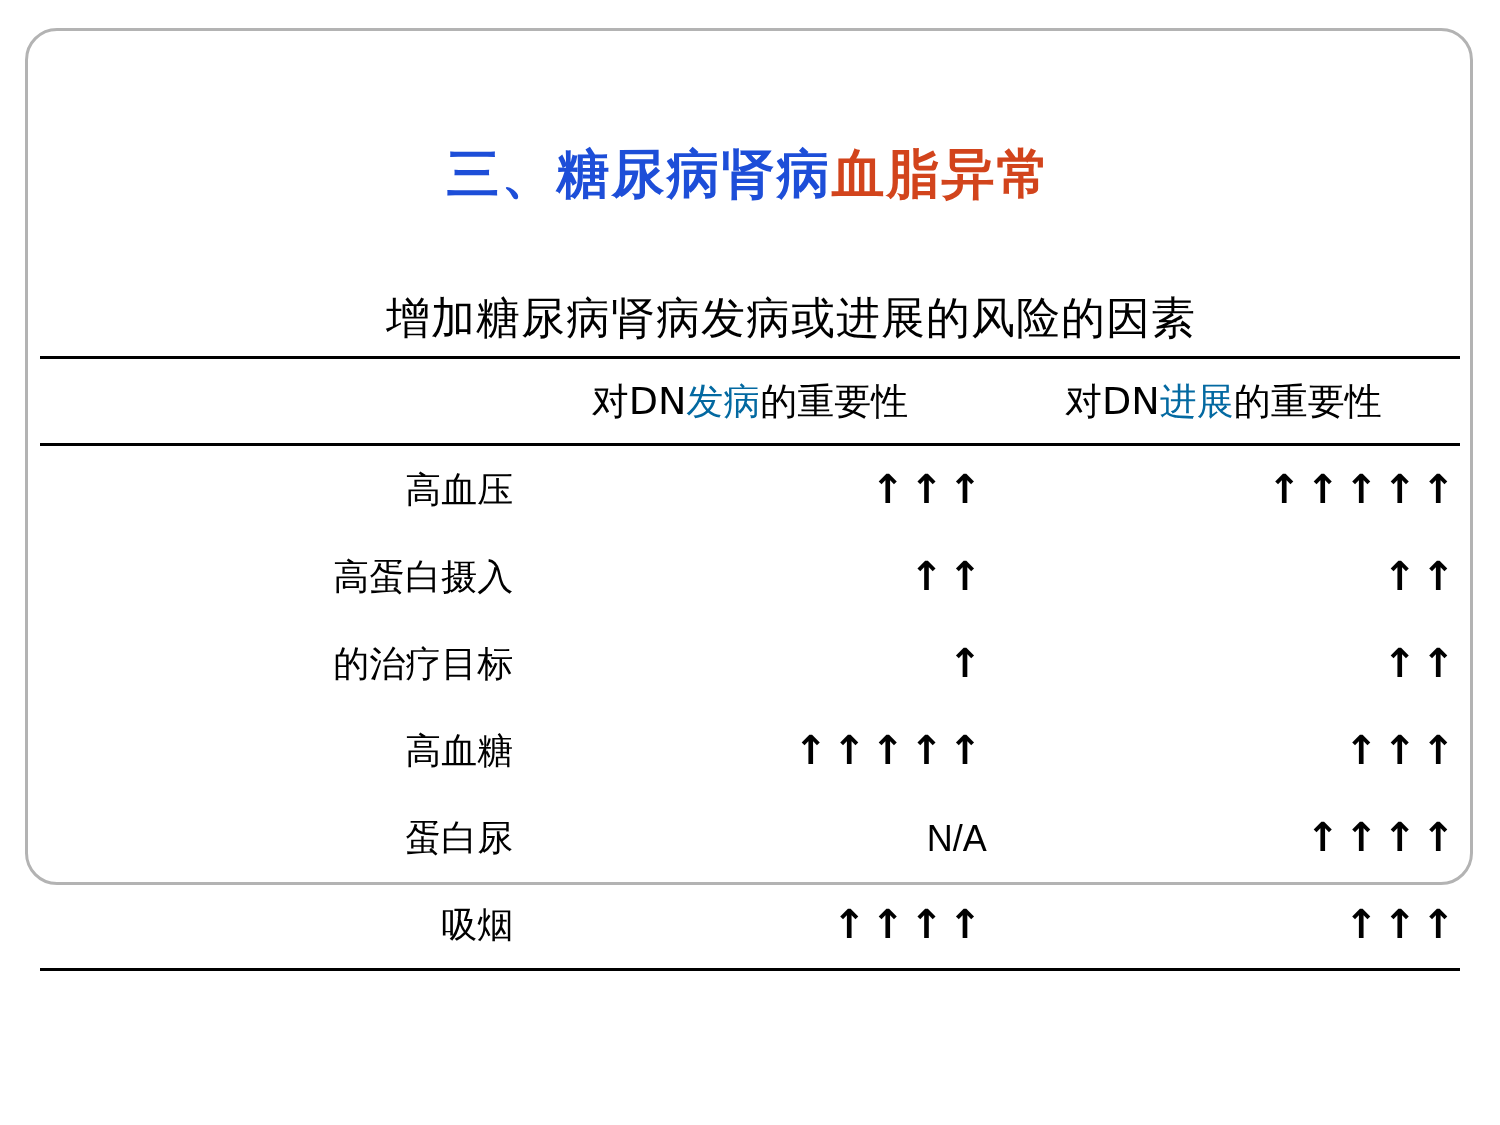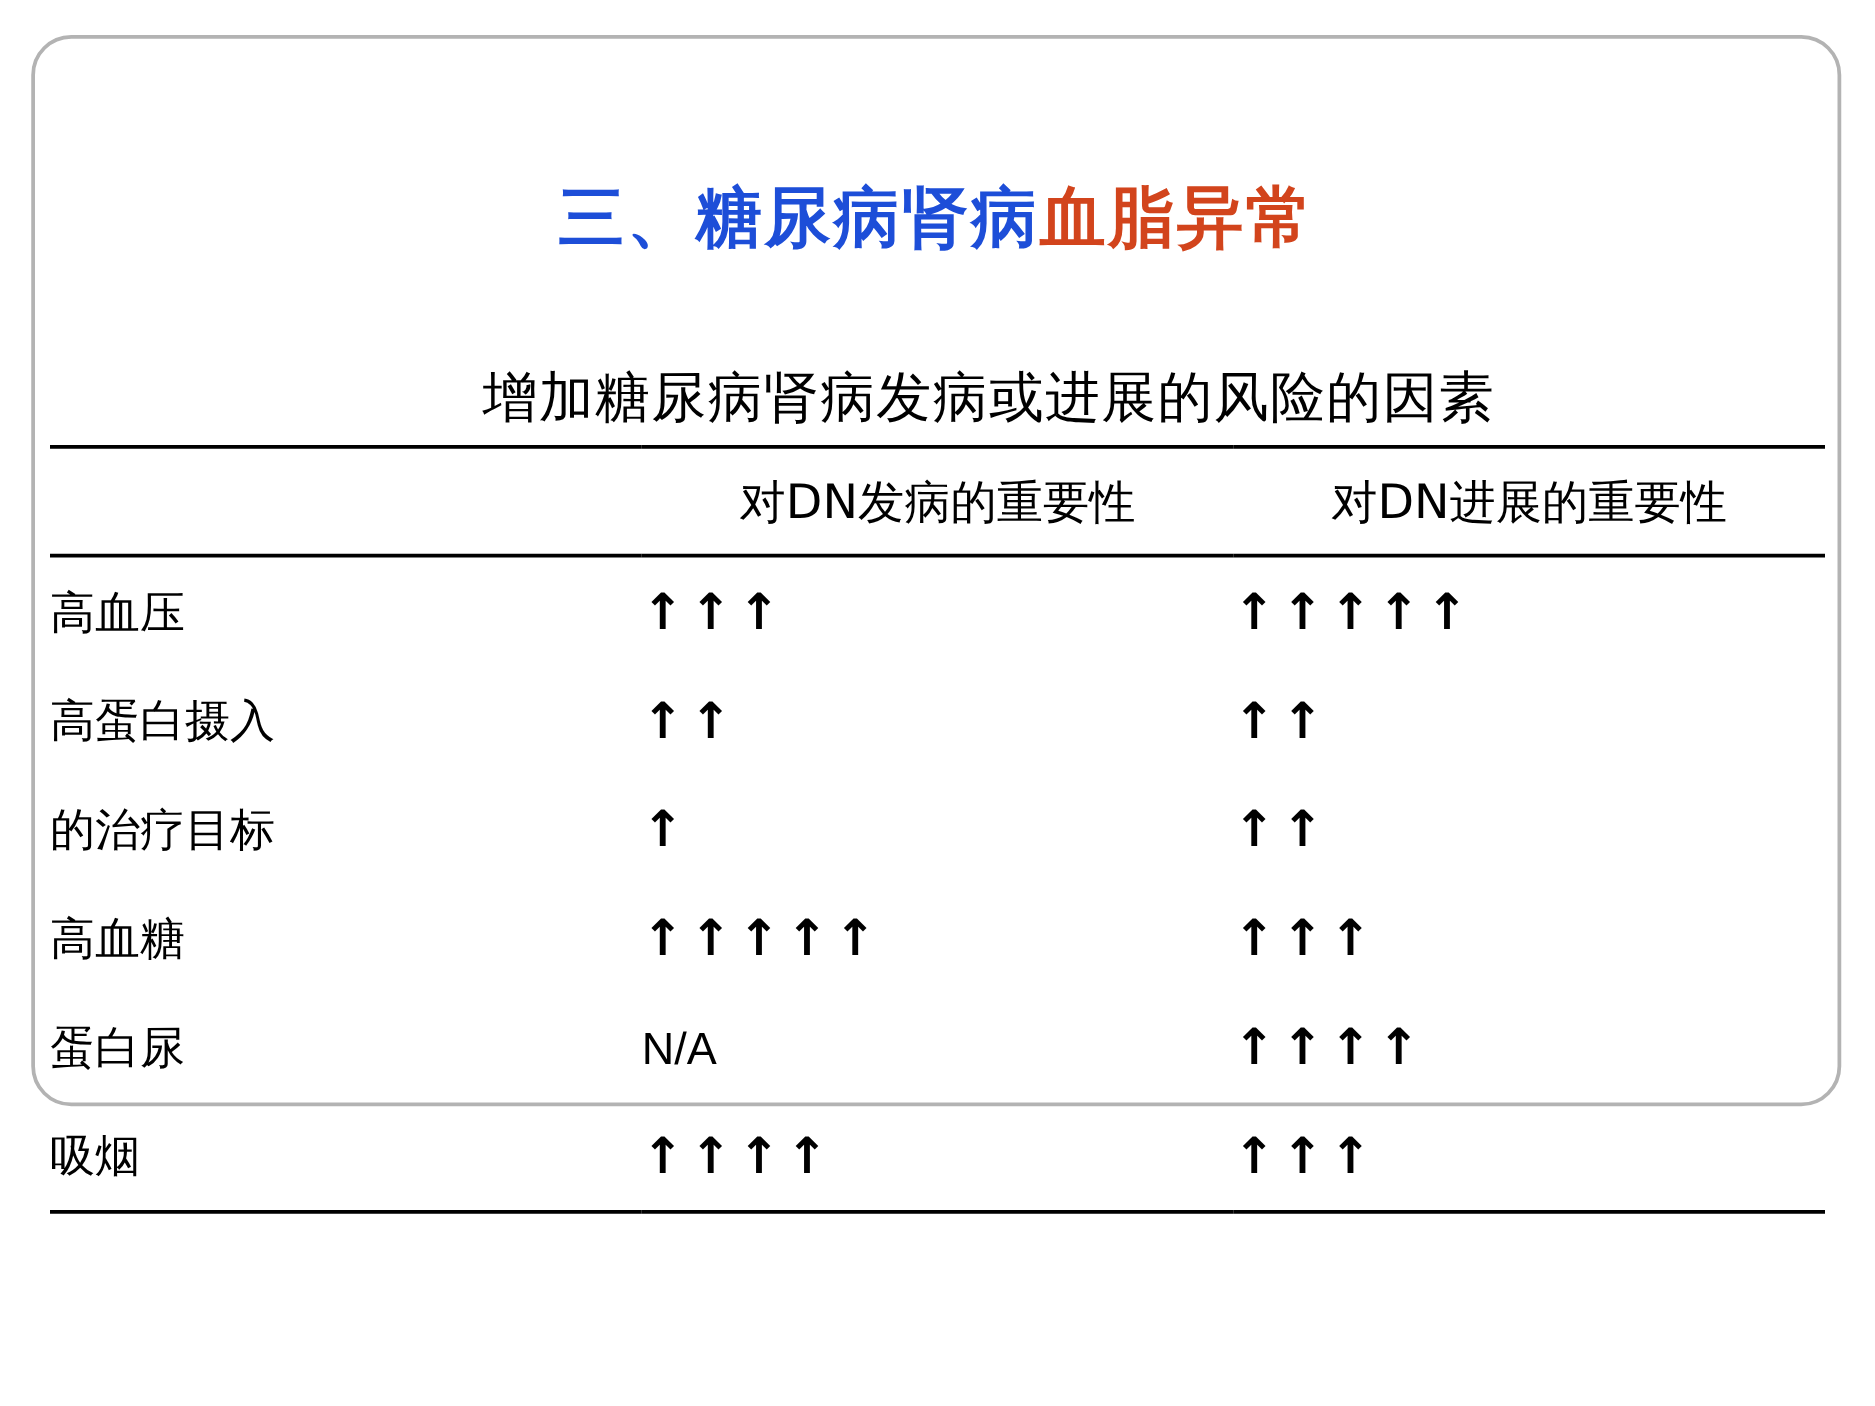--- a/index.html
+++ b/index.html
@@ -87,26 +87,26 @@
     padding: 18px 0 16px 0;
     border-top: 3px solid #000000;
     border-bottom: 3px solid #000000;
     font-family: "Liberation Serif", serif;
   }
   .hdr-dn {
     font-family: "DejaVu Sans", sans-serif;
     font-size: 38px;
   }
   .hdr-purple {
-    color: #000000;
+    color: #0369a1;
   }
   table.risk tbody td {
     font-size: 36px;
     padding: 20px 0 18px 0;
-    text-align: left;
+    text-align: right;
     font-family: "Liberation Serif", serif;
   }
   table.risk tbody tr:last-child td {
     border-bottom: 3px solid #000000;
   }
   td.rowlabel {
     width: 33%;
   }
   td.col-onset, td.col-progress {
     width: 33.5%;

